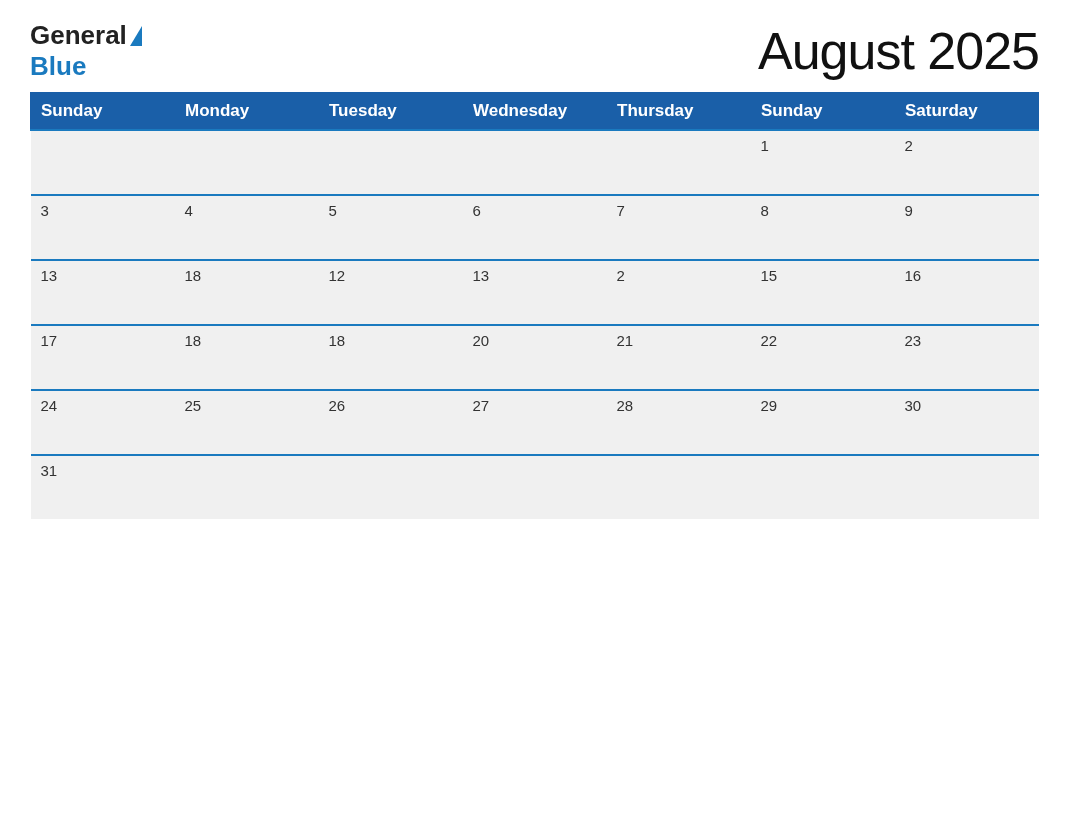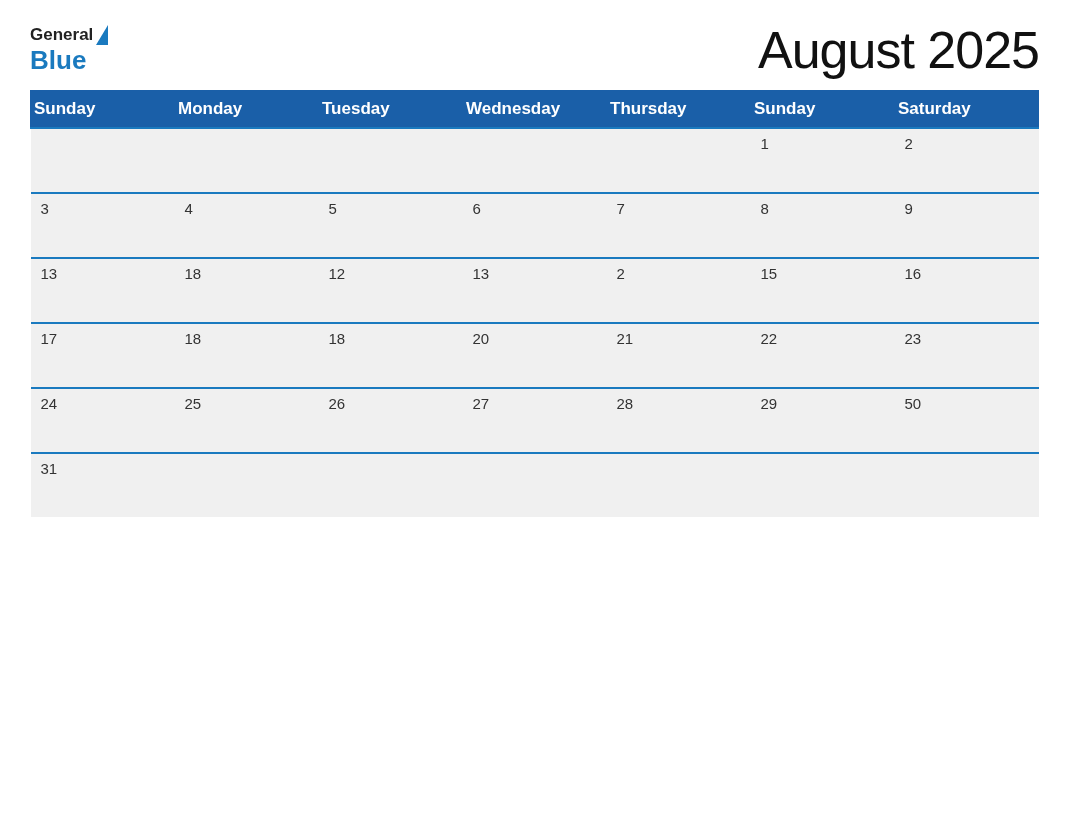--- a/index.html
+++ b/index.html
@@ -15,21 +15,21 @@
       justify-content: space-between;
       align-items: center;
       margin-bottom: 10px;
     }
     .logo {
       display: flex;
       flex-direction: column;
       align-items: flex-start;
     }
     .logo-general {
-      font-size: 17px;
+      font-size: 26px;
       font-weight: bold;
       color: #222;
       display: flex;
       align-items: center;
     }
     .logo-triangle {
       width: 0;
       height: 0;
       border-left: 12px solid transparent;
       border-right: 0px solid transparent;
@@ -51,21 +51,21 @@
     }
     .calendar {
       width: 100%;
       border-collapse: collapse;
     }
     .calendar thead tr th {
       background-color: #1a5fa8;
       color: #fff;
       font-size: 17px;
       font-weight: 600;
-      padding: 8px 3px;
+      padding: 8px 10px;
       text-align: left;
       border: 1px solid #1a5fa8;
     }
     .calendar tbody tr {
       background-color: #f0f0f0;
     }
     .calendar tbody tr td {
       vertical-align: top;
       padding: 6px 10px 40px 10px;
       font-size: 15px;
@@ -148,21 +148,21 @@
         <td><span class="day-num">22</span></td>
         <td><span class="day-num">23</span></td>
       </tr>
       <tr>
         <td><span class="day-num">24</span></td>
         <td><span class="day-num">25</span></td>
         <td><span class="day-num">26</span></td>
         <td><span class="day-num">27</span></td>
         <td><span class="day-num">28</span></td>
         <td><span class="day-num">29</span></td>
-        <td><span class="day-num">50</span></td>
+        <td><span class="day-num">30</span></td>
       </tr>
       <tr>
         <td><span class="day-num">31</span></td>
         <td class="empty-cell"></td>
         <td class="empty-cell"></td>
         <td class="empty-cell"></td>
         <td class="empty-cell"></td>
         <td class="empty-cell"></td>
         <td class="empty-cell"></td>
       </tr>

